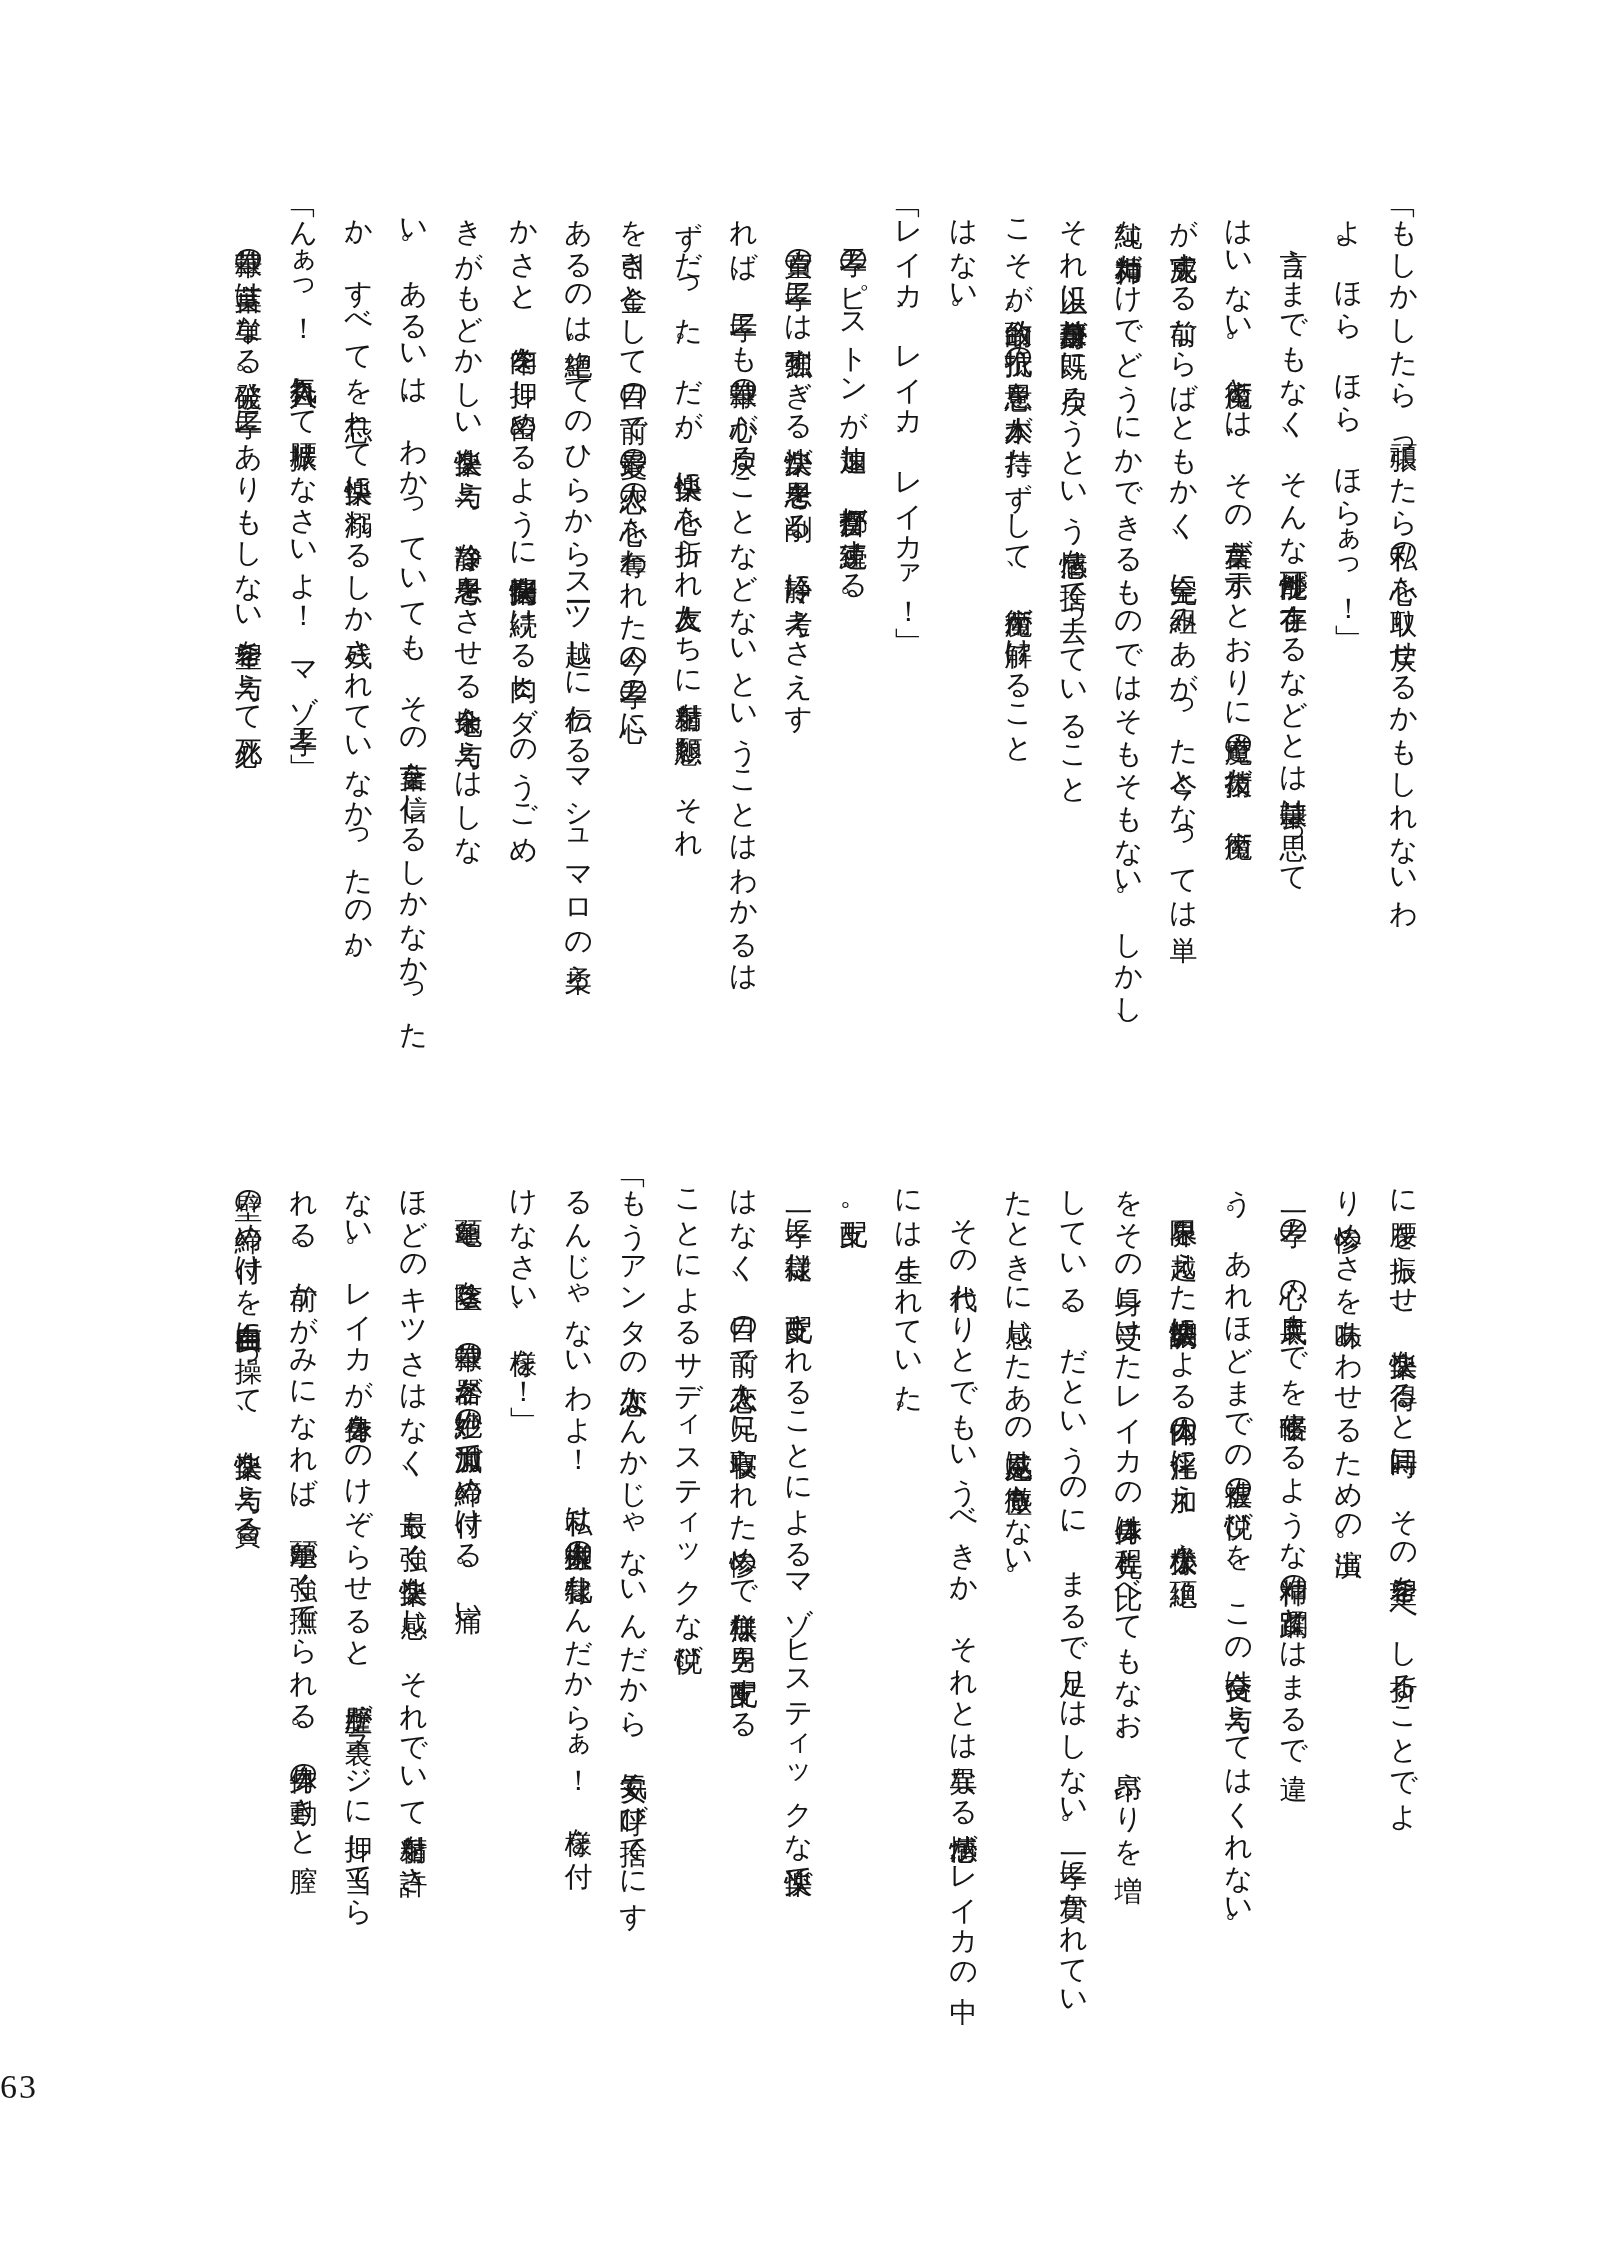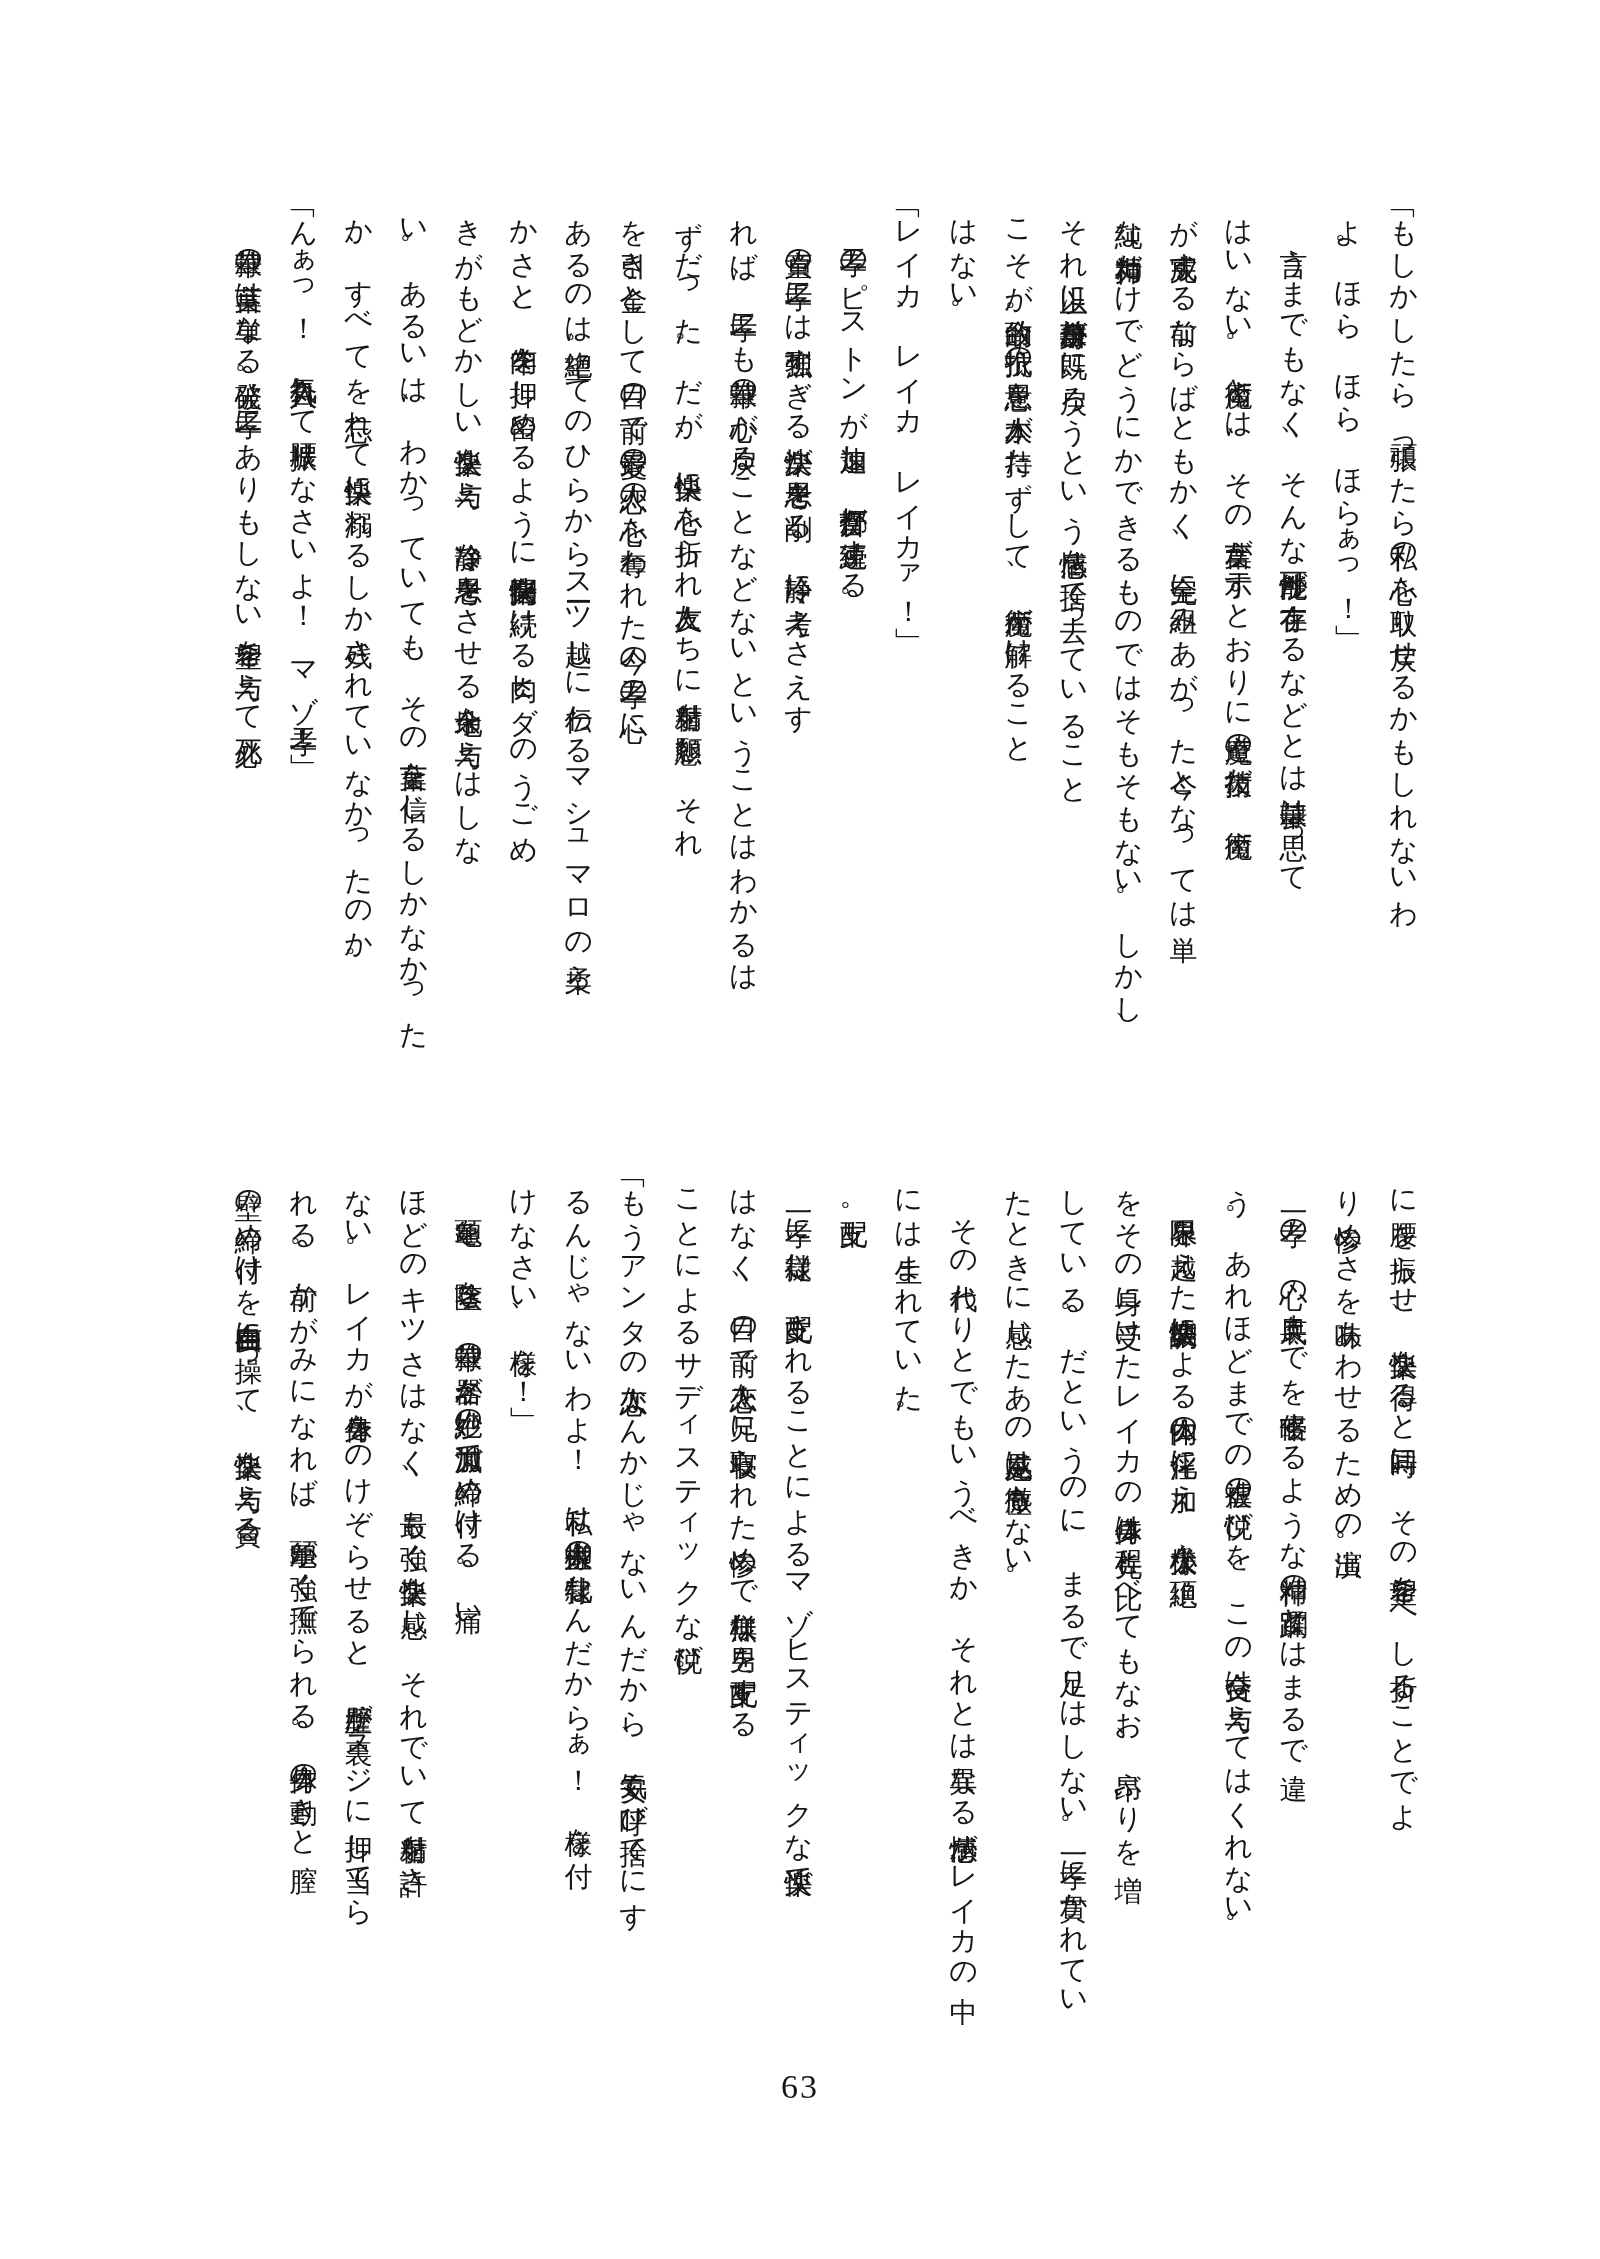--- a/index.html
+++ b/index.html
@@ -35,21 +35,21 @@
   .vline {
     line-height: 55px;
     margin: 0;
     padding: 0;
   }
   .pageno {
     position: absolute;
     top: 2068px;
     left: 0;
     width: 100%;
-    text-align: center;
+    text-align: left;
     font-size: 34px;
     color: #161616;
     letter-spacing: 2px;
   }
 </style>
 </head>
 <body>
 
 <div class="page">
 

